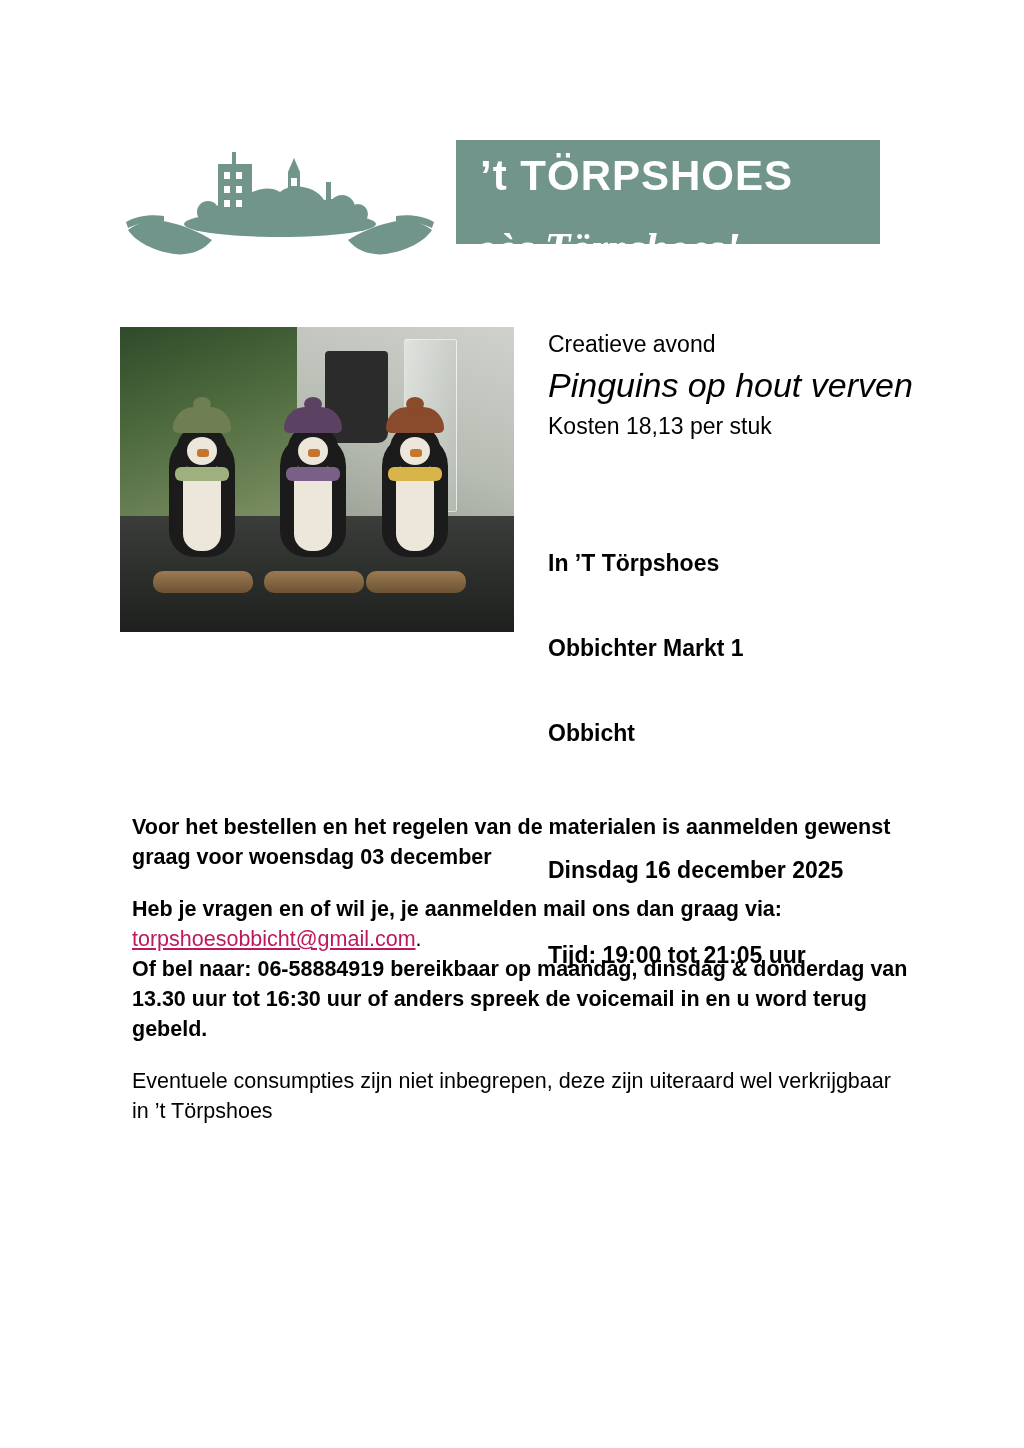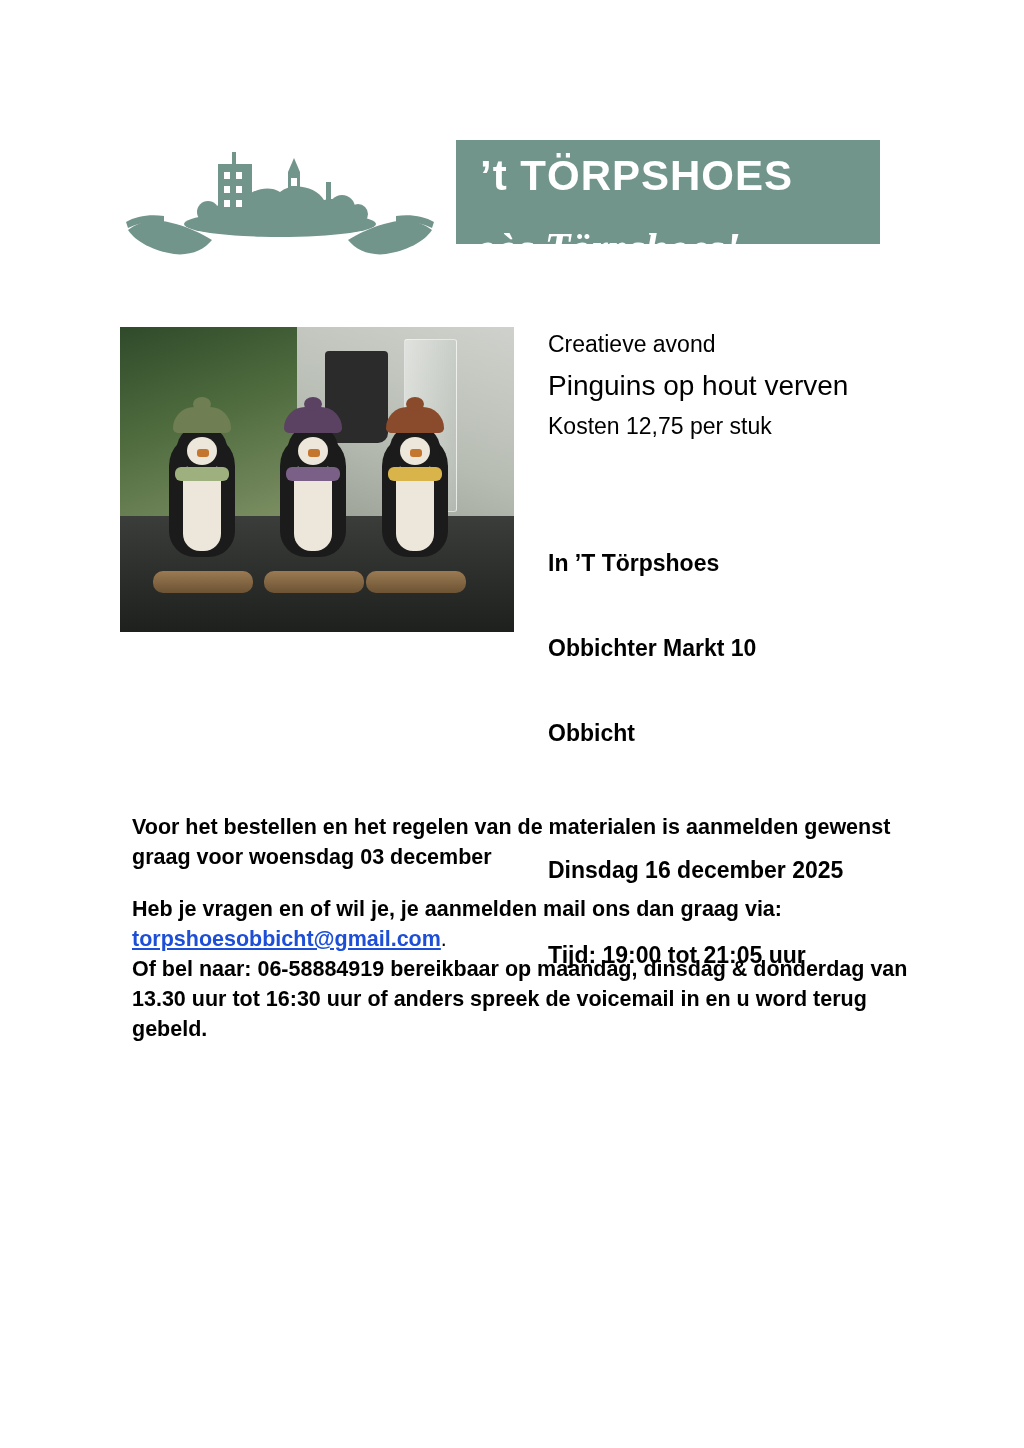--- a/index.html
+++ b/index.html
@@ -187,41 +187,41 @@
     top: 324px;
     width: 400px;
   }
   .line {
     font-size: 23px;
     line-height: 41px;
     color: #000;
     white-space: nowrap;
   }
   .line.bold { font-weight: 700; margin-top: 44px; }
-  .line.big { font-size: 28px; }
+  .line.big { font-size: 34px; font-style: italic; }
   .spacer-md { height: 52px; }
 
   
   .body-text {
     position: absolute;
     left: 120px;
     top: 812px;
     width: 790px;
   }
   .para {
     font-size: 21.5px;
     line-height: 30px;
     margin: 0 0 22px 12px;
   }
   .para.bold { font-weight: 700; }
   .para.tight { margin-bottom: 0; }
   .mail-link {
-    color: #1d4ed8;
+    color: #be185d;
     text-decoration: underline;
-    font-weight: 700;
+    font-weight: 400;
   }
 </style>
 </head>
 <body>
 
 <div class="page">
 
   <div class="header">
 
     <div class="logo-mark">
@@ -303,35 +303,36 @@
         <div class="beak"></div>
       <div class="scarf"></div>
         <div class="hat"></div>
         <div class="pom"></div>
     </div>
   </div>
 
   <div class="right-col">
     <div class="line">Creatieve avond</div>
     <div class="line big">Pinguins op hout verven</div>
-    <div class="line">Kosten 12,75 per stuk</div>
+    <div class="line">Kosten 18,13 per stuk</div>
     <div class="spacer-md"></div>
     <div class="line bold">In ’T Törpshoes</div>
-    <div class="line bold">Obbichter Markt 10</div>
+    <div class="line bold">Obbichter Markt 1</div>
     <div class="line bold"> Obbicht</div>
     <div class="spacer-md"></div>
     <div class="line bold">Dinsdag 16 december 2025</div>
     <div class="line bold">Tijd: 19:00 tot 21:05 uur</div>
   </div>
 
   <div class="body-text">
     <p class="para bold">Voor het bestellen en het regelen van de materialen is aanmelden gewenst graag voor woensdag 03 december</p>
 
     <p class="para bold tight">Heb je vragen en of wil je, je aanmelden mail ons dan graag via:</p>
     <p class="para tight">
       <a class="mail-link" href="#">torpshoesobbicht@gmail.com</a><span class="bold">.</span>
     </p>
 
     <p class="para bold">Of bel naar: 06-58884919 bereikbaar op maandag, dinsdag &amp; donderdag van 13.30 uur tot 16:30 uur of anders spreek de voicemail in en u word terug gebeld.</p>
 
+    <p class="para">Eventuele consumpties zijn niet inbegrepen, deze zijn uiteraard wel verkrijgbaar in ’t Törpshoes</p>
   </div>
 
 </div>
 
 </body></html>

